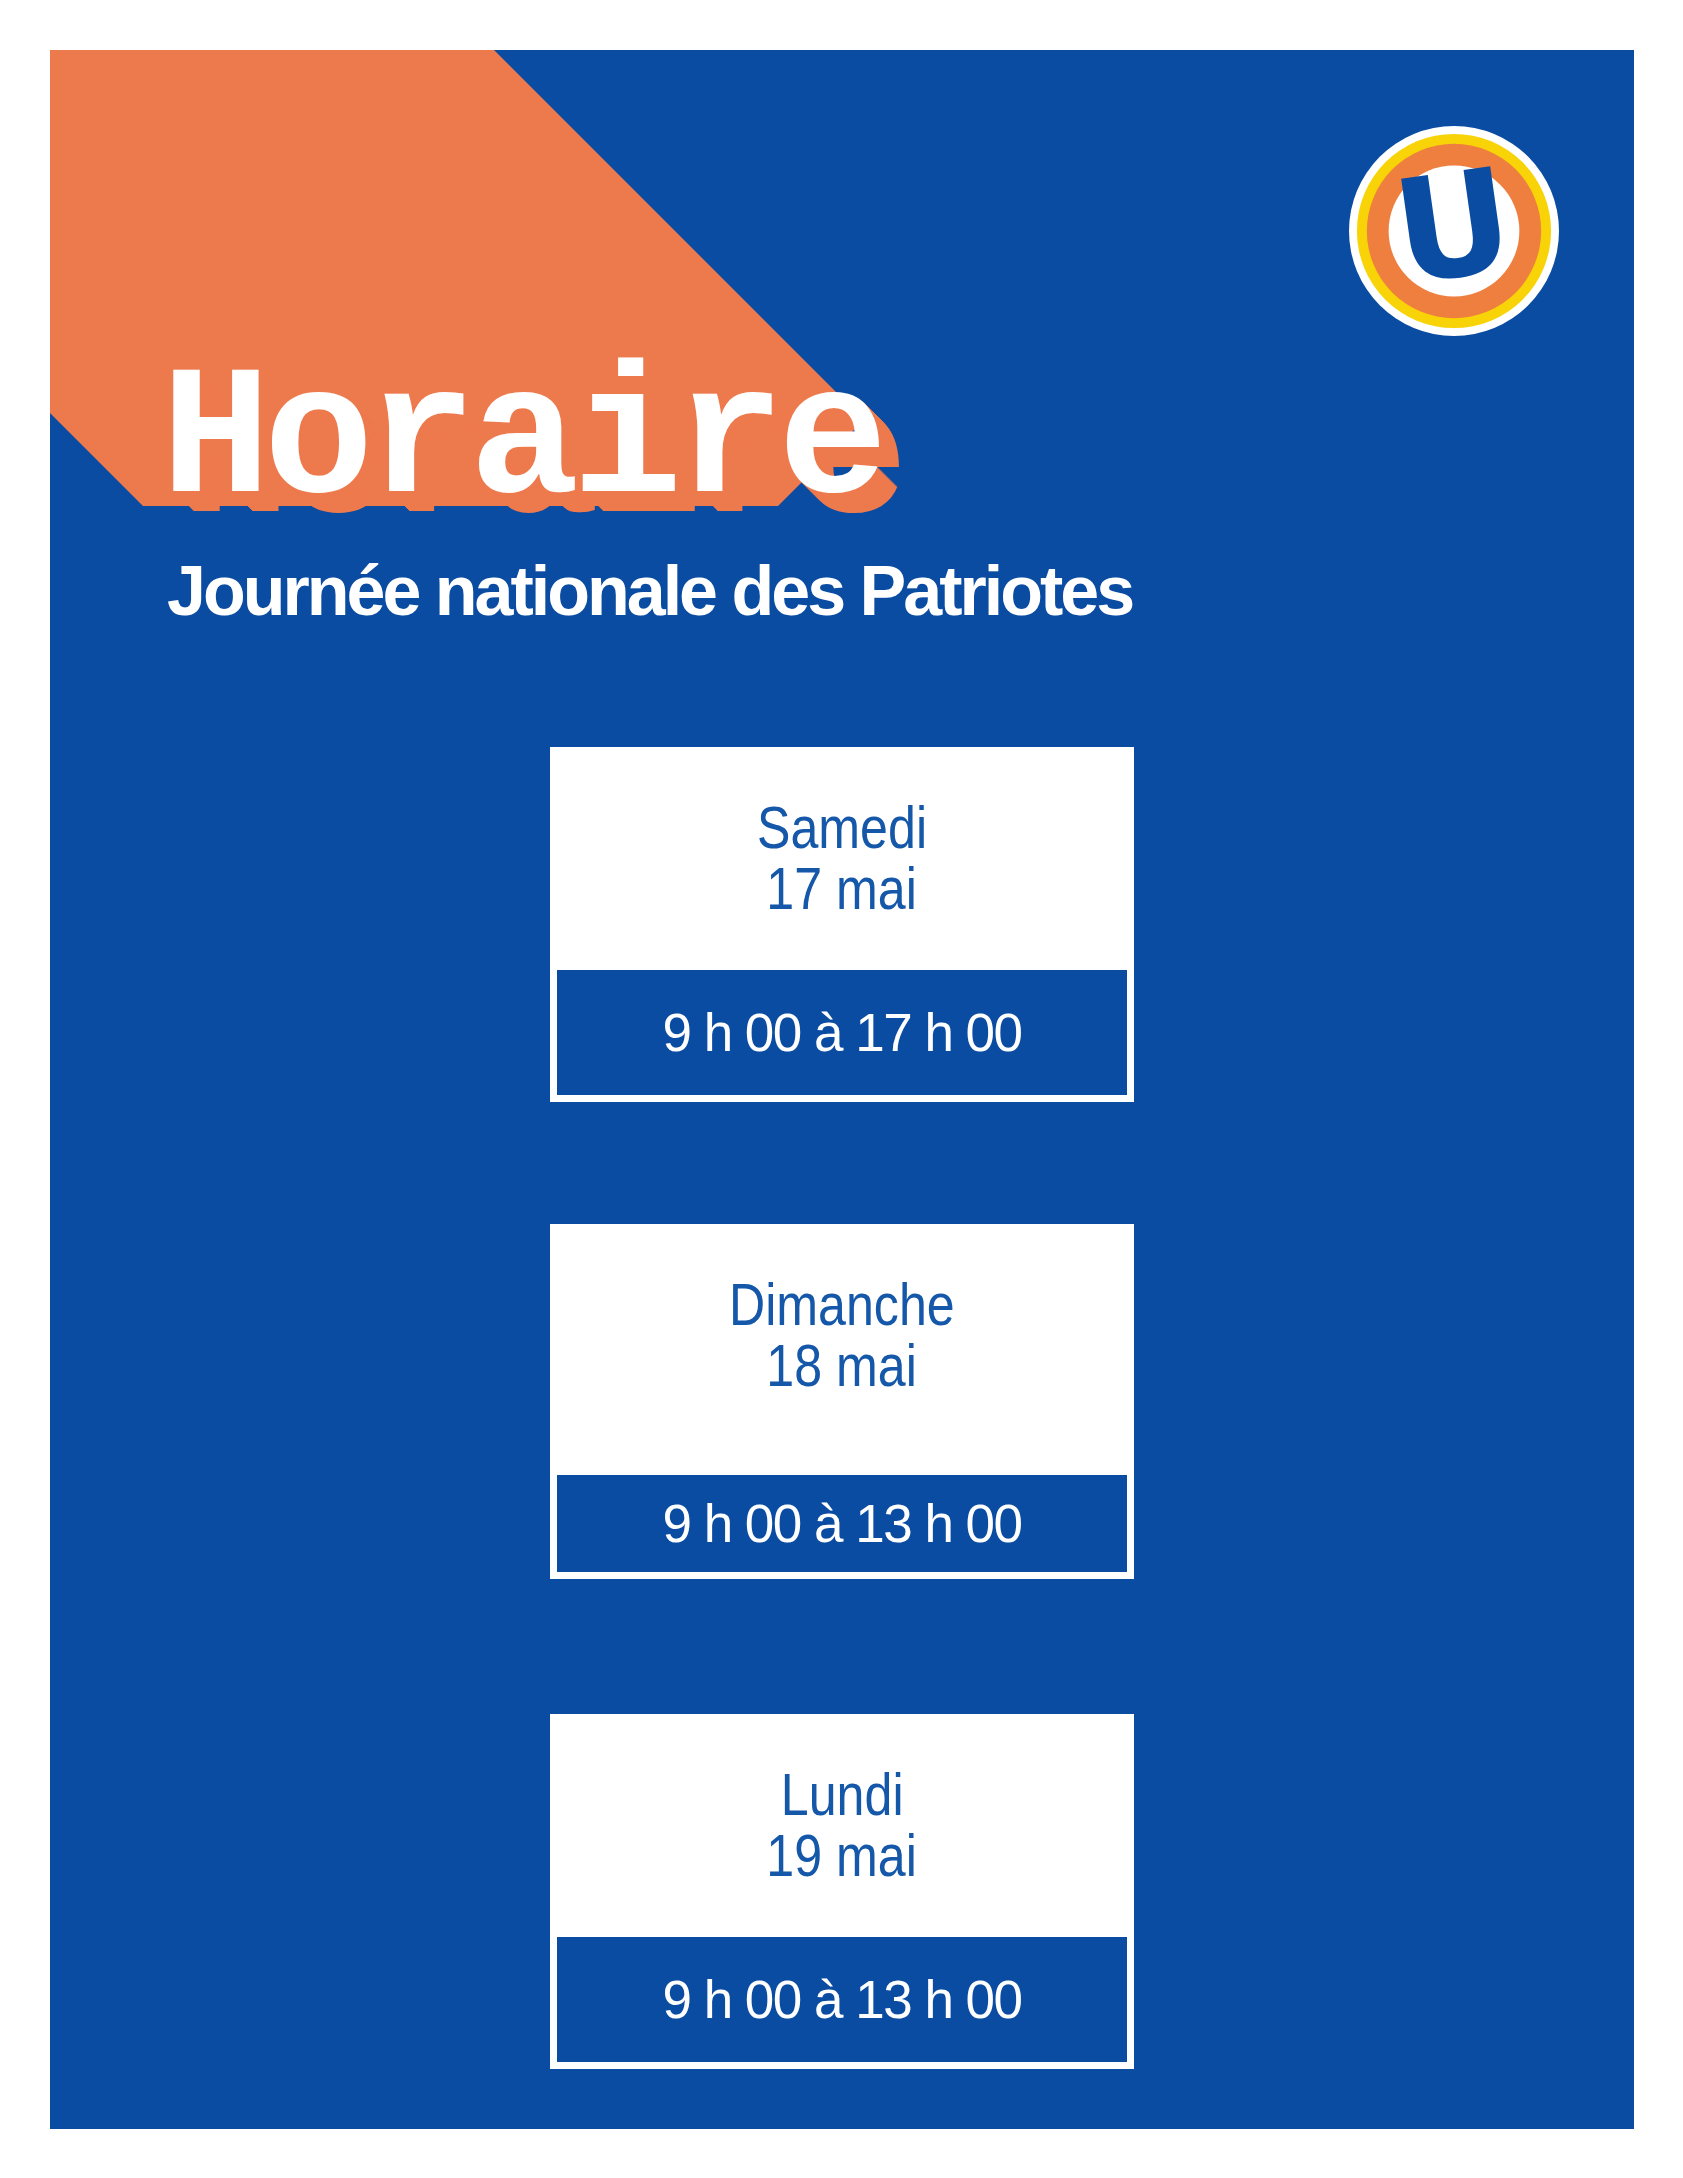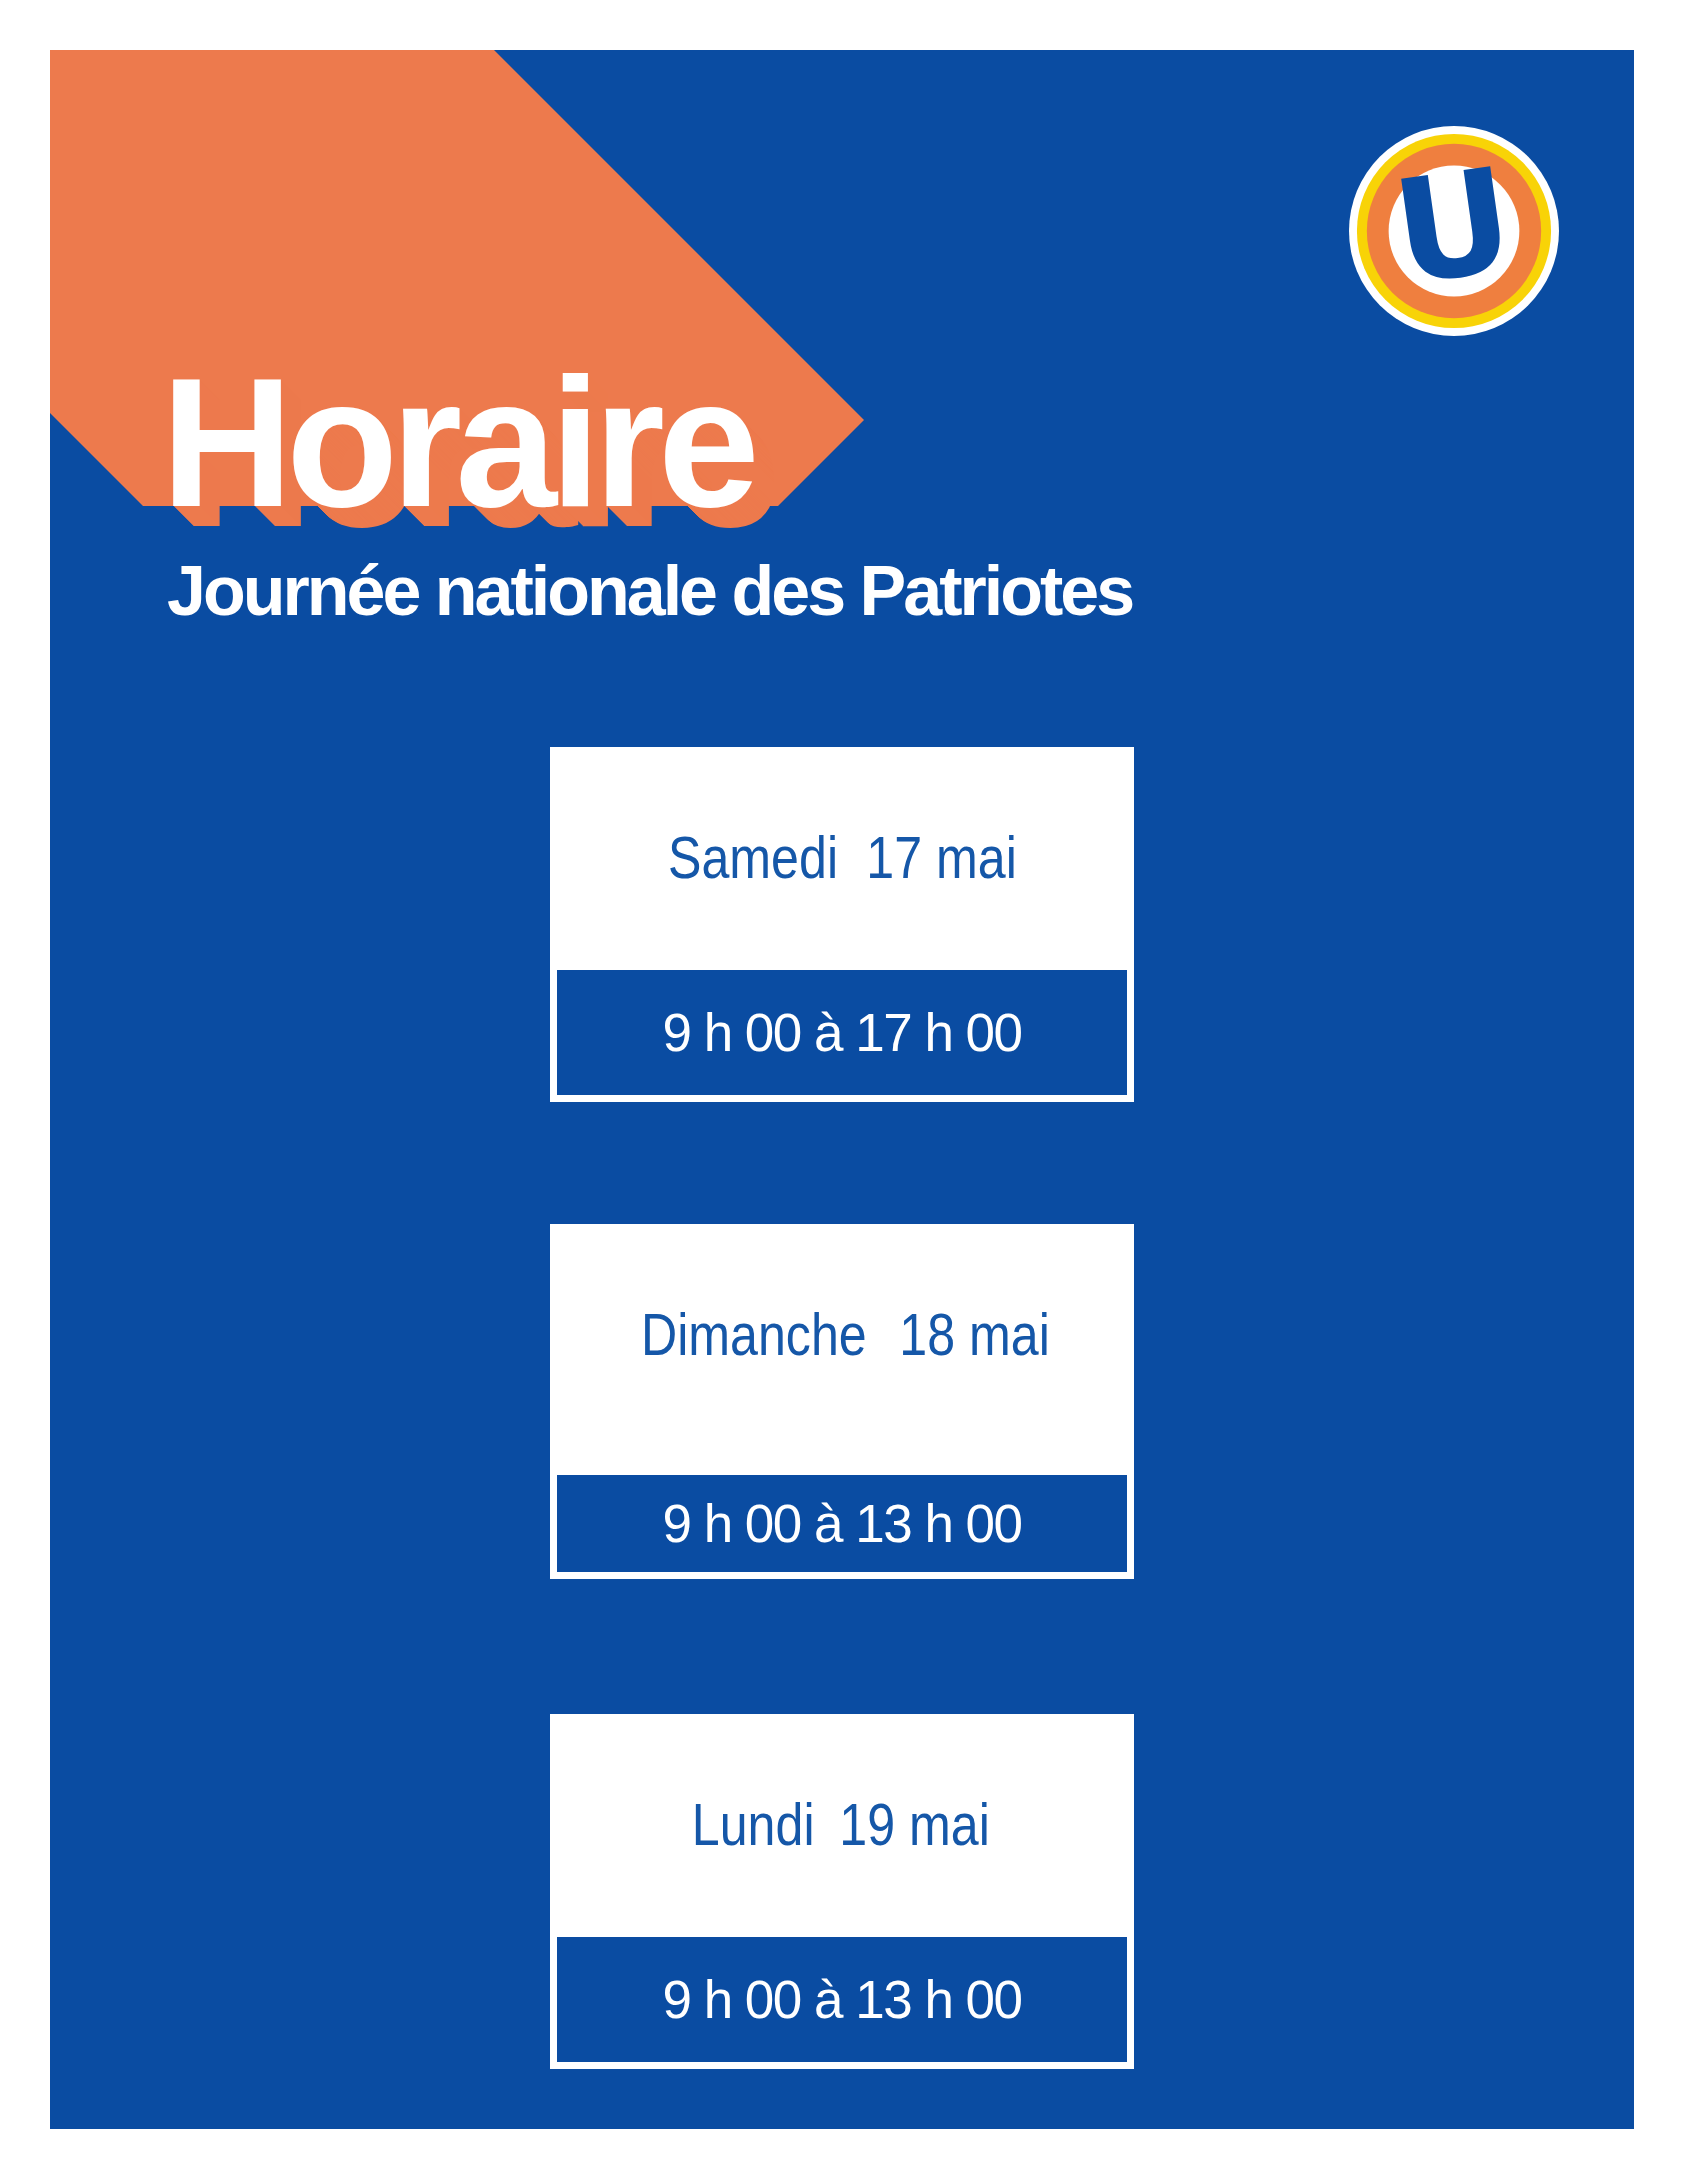--- a/index.html
+++ b/index.html
@@ -16,21 +16,21 @@
     background:var(--blue,#0A4CA2);
   }
   
   .orange-shape{
     position:absolute;left:0;top:0;width:1584px;height:2079px;
     background:var(--orange,#ED7A4D);
     clip-path:polygon(0px 0px,444px 0px,814px 370px,728px 456px,93px 456px,0px 363px);
   }
   .headline{
     position:absolute;left:111px;top:301px;margin:0;
-    font-family:Liberation Sans, sans-serif;
+    font-family:Liberation Mono, monospace;
     font-weight:700;
     font-size:183px;line-height:183px;
     letter-spacing:-7px;
     color:var(--white,#fff);
     white-space:nowrap;
   }
   .subtitle{
     position:absolute;left:117px;top:494px;
     font-size:70px;line-height:95px;
     font-weight:700;letter-spacing:-3px;
@@ -52,21 +52,21 @@
   }
   .card{
     position:absolute;left:500px;width:584px;height:355px;
     background:var(--white,#fff);
     box-sizing:border-box;
     padding:0 7px 7px 7px;
     display:flex;flex-direction:column;
   }
   .card-top{
     height:223px;flex:0 0 223px;
-    display:flex;align-items:center;justify-content:center;
+    display:flex;flex-direction:column;align-items:center;justify-content:center;
     background:var(--white,#fff);
   }
   .day-line{
     font-size:59px;line-height:61px;
     color:var(--daytext,#1557A8);
     transform:scaleX(.85);
     white-space:nowrap;
   }
   .card-band{
     flex:1 1 auto;

